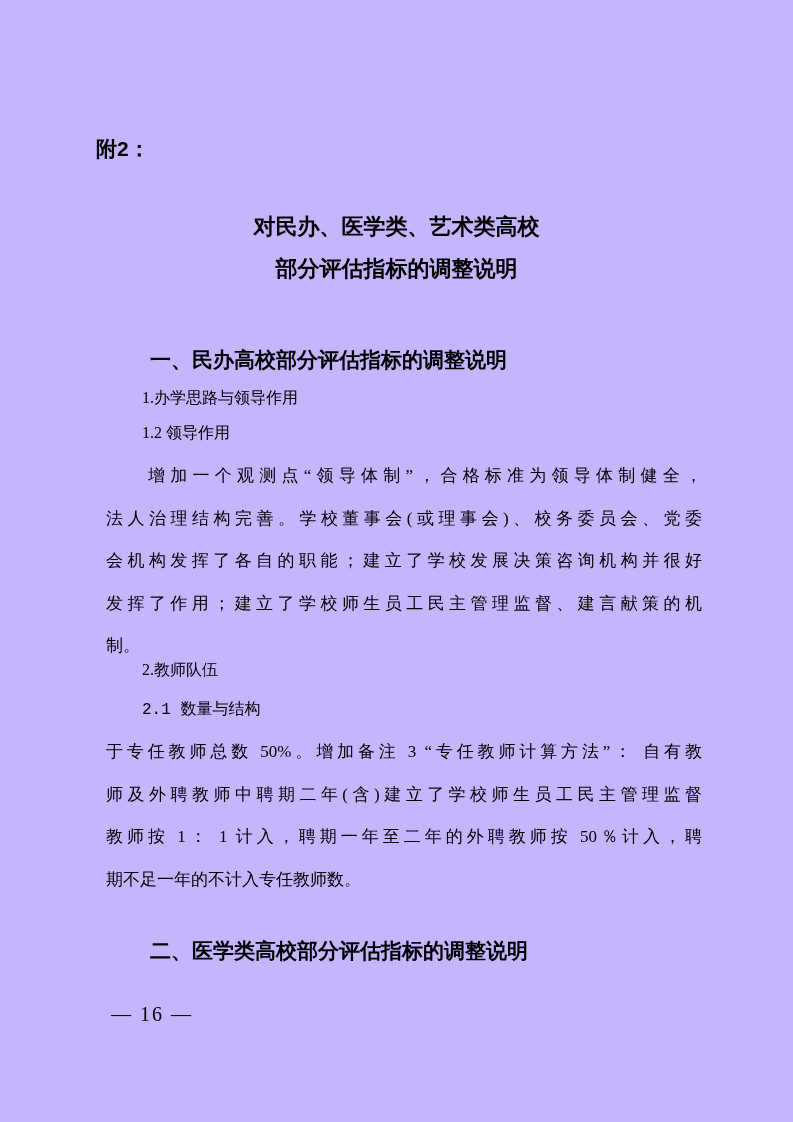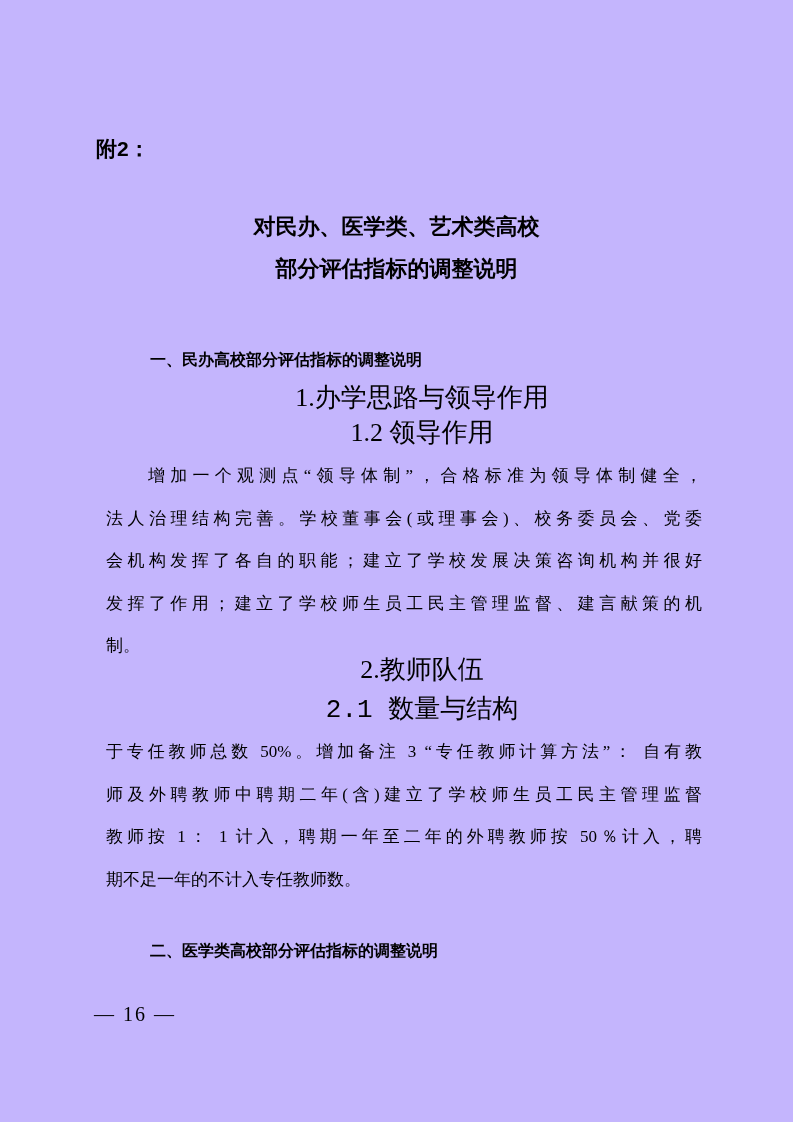--- a/index.html
+++ b/index.html
@@ -32,36 +32,35 @@
     font-weight: bold;
     font-size: 22px;
     line-height: 42px;
   }
   .sec-heading {
     position: absolute;
     left: 106px;
     width: 596px;
     font-family: "Liberation Sans", sans-serif;
     font-weight: bold;
-    font-size: 16px;
+    font-size: 21px;
     line-height: 42.5px;
     text-indent: 44px;
     white-space: nowrap;
   }
   .sec-heading.h1 { top: 339px; }
   .sec-heading.h2 { top: 930px; }
   .sub-item {
     position: absolute;
     left: 106px;
     width: 596px;
-    font-size: 26px;
+    font-size: 16px;
     line-height: 42.5px;
     text-indent: 36px;
     white-space: nowrap;
-    text-align: center;
   }
   .sub-item.s1   { top: 377px; }
   .sub-item.s1-2 { top: 412px; }
   .sub-item.s2   { top: 649px; }
   .sub-item.s2-1 { top: 689px; font-family: Liberation Mono, monospace; }
   .para {
     position: absolute;
     left: 106px;
     width: 596px;
     font-size: 17px;
@@ -72,21 +71,21 @@
     line-height: 42.5px;
     white-space: nowrap;
   }
   .para .line.just {
     text-align: justify;
     text-align-last: justify;
   }
   .para .line.first { text-indent: 42px; }
   .page-footer {
     position: absolute;
-    left: 94px;
+    left: 111px;
     top: 1001px;
     font-size: 20px;
     line-height: 26px;
     letter-spacing: 2px;
   }
 </style>
 </head>
 <body>
 
 <div class="page">

